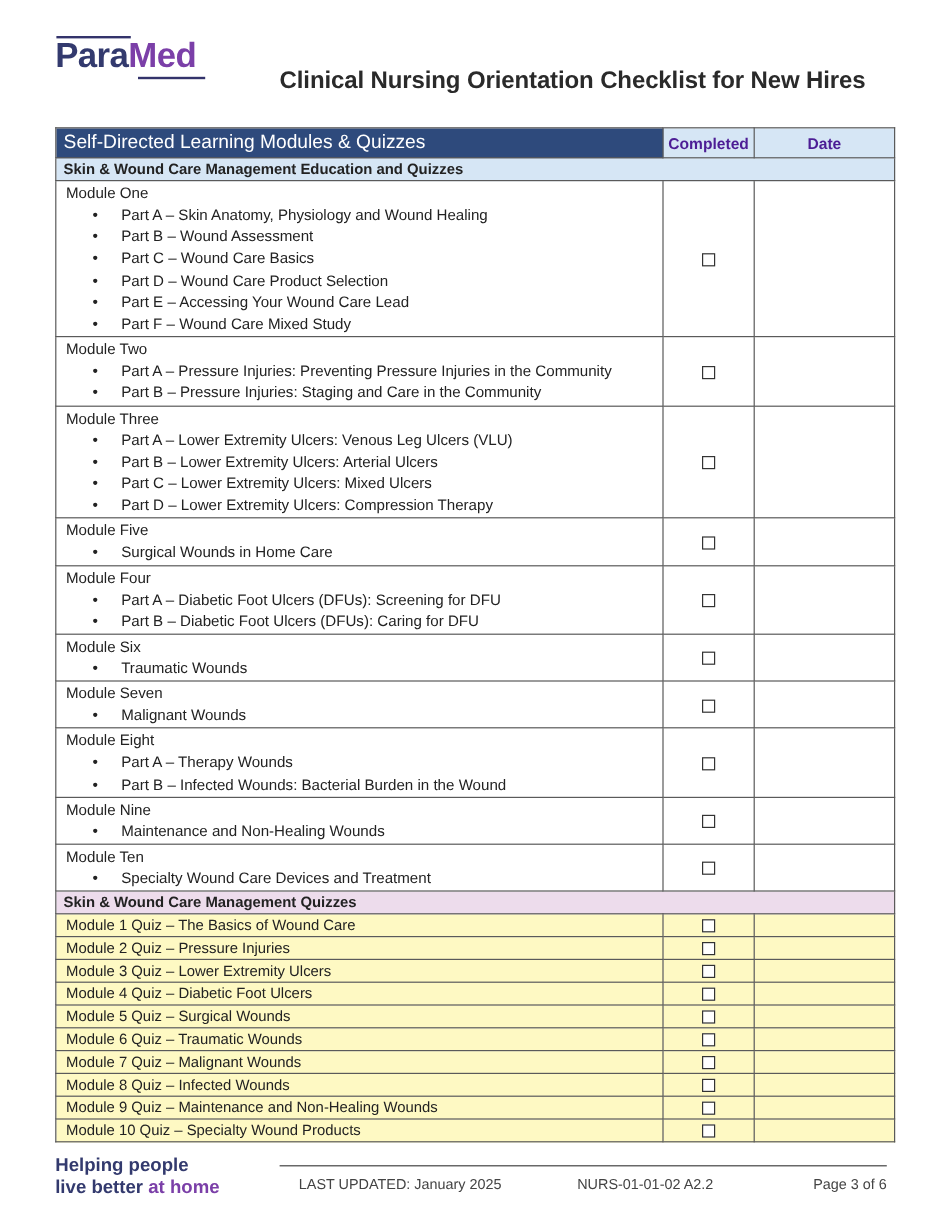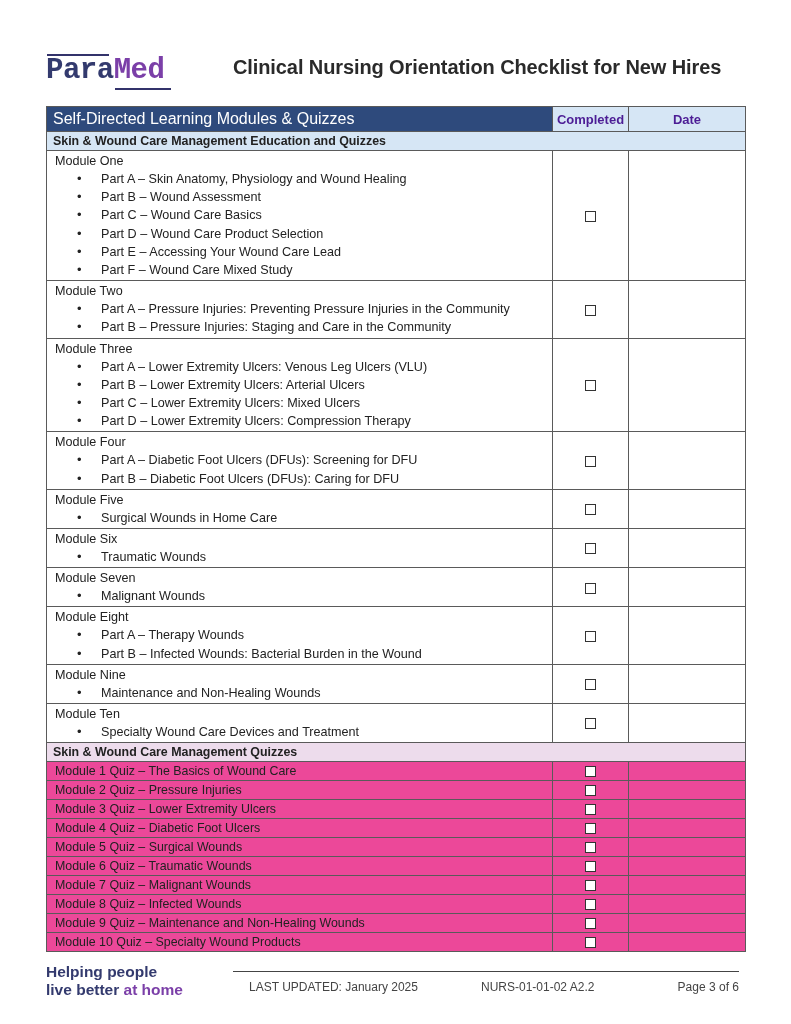--- a/index.html
+++ b/index.html
@@ -1,19 +1,19 @@
 <!DOCTYPE html>
 <html><head>
 <meta charset="utf-8">
 <style>
   html, body { margin: 0; padding: 0; background: #ffffff; }
   body { width: 791px; height: 1024px; position: relative; overflow: hidden;
          font-family: "Liberation Sans", sans-serif; color: #222; }
 
-  .logo { position: absolute; left: 46px; top: 52px; width: 128px; height: 40px; font-family: Liberation Mono, monospace; }
+  .logo { position: absolute; left: 46px; top: 28px; width: 128px; height: 40px; }
   .logo .line-top { position: absolute; left: 1px; top: 2px; width: 62px; height: 2px; background: #33336b; }
   .logo .line-bot { position: absolute; left: 69px; top: 36px; width: 56px; height: 2px; background: #33336b; }
   .logo .word { position: absolute; left: 0; top: 3px; font-size: 29px; font-weight: bold; letter-spacing: -0.5px; line-height: 32px; }
   .logo .para { color: #333a6e; }
   .logo .med { color: #7b3fa8; }
 
   .doc-title { position: absolute; left: 233px; top: 56px; font-size: 20px; font-weight: bold; color: #2a2a2a; letter-spacing: -0.1px; }
 
   table.checklist { position: absolute; left: 46px; top: 106px; width: 699px; border-collapse: collapse; table-layout: fixed; font-size: 12.6px; }
   table.checklist td, table.checklist th { border: 1px solid #5a5a5a; padding: 0; vertical-align: middle; }
@@ -26,21 +26,21 @@
 
   .mod-cell { padding: 1px 0 1px 8px !important; }
   .mod-title { line-height: 18px; }
   ul.parts { margin: 0; padding: 0 0 0 46px; list-style: none; }
   ul.parts li { line-height: 18.2px; position: relative; }
   ul.parts li::before { content: "\2022"; position: absolute; left: -24px; top: 0; font-size: 13px; }
 
   .cb-cell { text-align: center; }
   .cb { display: inline-block; width: 9px; height: 9px; border: 1px solid #333; background: #fff; vertical-align: middle; cursor: pointer; }
 
-  .quiz td { background: #ec4899; height: 18px; }
+  .quiz td { background: #fef9c3; height: 18px; }
   .quiz td.q-label { padding-left: 8px !important; font-size: 12.4px; }
 
   .footer-tag { position: absolute; left: 46px; top: 963px; font-size: 15.5px; font-weight: bold; line-height: 18px; color: #333a6e; }
   .footer-tag .accent { color: #7b3fa8; }
   .footer-rule { position: absolute; left: 233px; top: 971px; width: 506px; height: 1px; background: #444; }
   .footer-text { position: absolute; top: 980px; font-size: 12px; color: #444; }
   .f-updated { left: 249px; }
   .f-code { left: 481px; }
   .f-page { right: 52px; }
 </style>
@@ -106,34 +106,34 @@
             <li>Part B – Lower Extremity Ulcers: Arterial Ulcers</li>
             <li>Part C – Lower Extremity Ulcers: Mixed Ulcers</li>
             <li>Part D – Lower Extremity Ulcers: Compression Therapy</li>
           </ul>
         </td>
         <td class="cb-cell"><span class="cb"></span></td>
         <td></td>
       </tr>
       <tr>
         <td class="mod-cell">
+          <div class="mod-title">Module Five</div>
+          <ul class="parts">
+            <li>Surgical Wounds in Home Care</li>
+          </ul>
+        </td>
+        <td class="cb-cell"><span class="cb"></span></td>
+        <td></td>
+      </tr>
+      <tr>
+        <td class="mod-cell">
           <div class="mod-title">Module Four</div>
           <ul class="parts">
             <li>Part A – Diabetic Foot Ulcers (DFUs): Screening for DFU</li>
             <li>Part B – Diabetic Foot Ulcers (DFUs): Caring for DFU</li>
-          </ul>
-        </td>
-        <td class="cb-cell"><span class="cb"></span></td>
-        <td></td>
-      </tr>
-      <tr>
-        <td class="mod-cell">
-          <div class="mod-title">Module Five</div>
-          <ul class="parts">
-            <li>Surgical Wounds in Home Care</li>
           </ul>
         </td>
         <td class="cb-cell"><span class="cb"></span></td>
         <td></td>
       </tr>
       <tr>
         <td class="mod-cell">
           <div class="mod-title">Module Six</div>
           <ul class="parts">
             <li>Traumatic Wounds</li>

